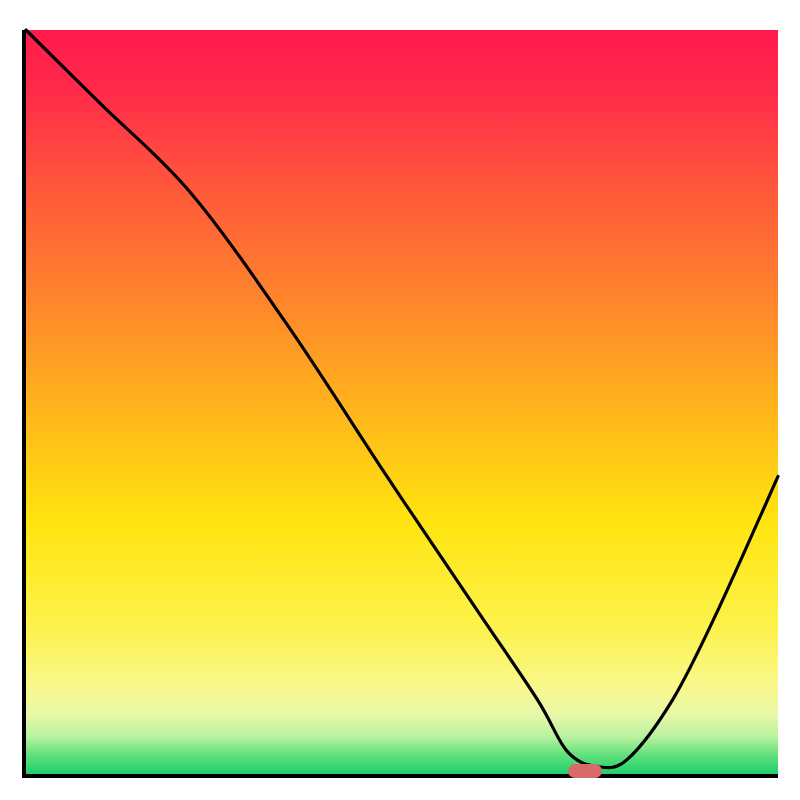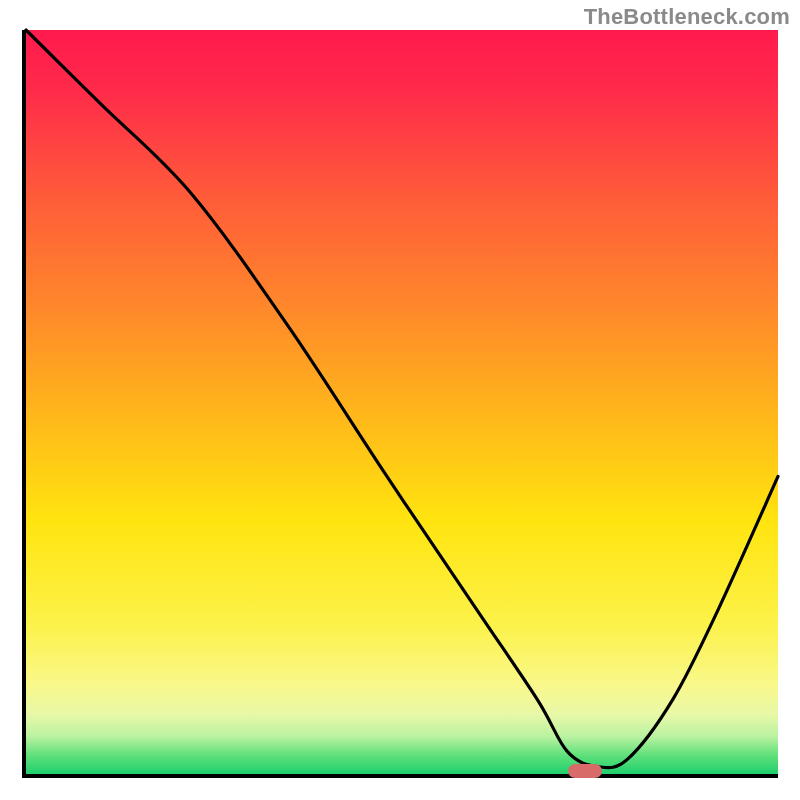--- a/index.html
+++ b/index.html
@@ -59,21 +59,20 @@
     width: 34px;
     height: 14px;
     border-radius: 8px;
     background: #d86a6a;
   }
 </style>
 </head>
 <body>
 
 <div class="stage">
-  <div class="watermark">TheBottleneck.com</div>
 
   <div class="plot">
     <div class="gradient"></div>
 
     <svg class="curve" viewBox="0 0 756 748" preserveAspectRatio="none">
       <path id="curve-path" fill="none" stroke="#000" stroke-width="3.2" stroke-linecap="round" stroke-linejoin="round" d="M 0 0 C 12.600000000000001 12.46666666666666, 47.88000000000001 47.37333333333329, 75.60000000000001 74.79999999999995 C 103.32000000000001 102.22666666666662, 134.82 127.15999999999994, 166.32 164.55999999999995 C 197.82 201.95999999999995, 231.83999999999997 251.82666666666665, 264.59999999999997 299.2 C 297.35999999999996 346.5733333333333, 331.38 401.4266666666667, 362.88 448.8 C 394.38 496.17333333333335, 428.4 546.0400000000001, 453.59999999999997 583.44 C 478.79999999999995 620.84, 498.96000000000004 649.5133333333334, 514.08 673.2 C 529.2 696.8866666666667, 534.2399999999999 714.3399999999999, 544.3199999999999 725.56 C 554.4 736.78, 564.48 739.2733333333333, 574.5600000000001 740.52 C 584.6400000000001 741.7666666666667, 592.2 744.26, 604.8000000000001 733.04 C 617.4000000000001 721.8199999999999, 635.04 698.1333333333333, 650.16 673.2 C 665.28 648.2666666666668, 677.88 620.84, 695.52 583.44 C 713.16 546.0400000000001, 745.92 471.24, 756 448.8"></path>
     </svg>
 
     <div class="marker" id="opt-marker" style="left: 542.44px; top: 733.52px;"></div>
   </div>

